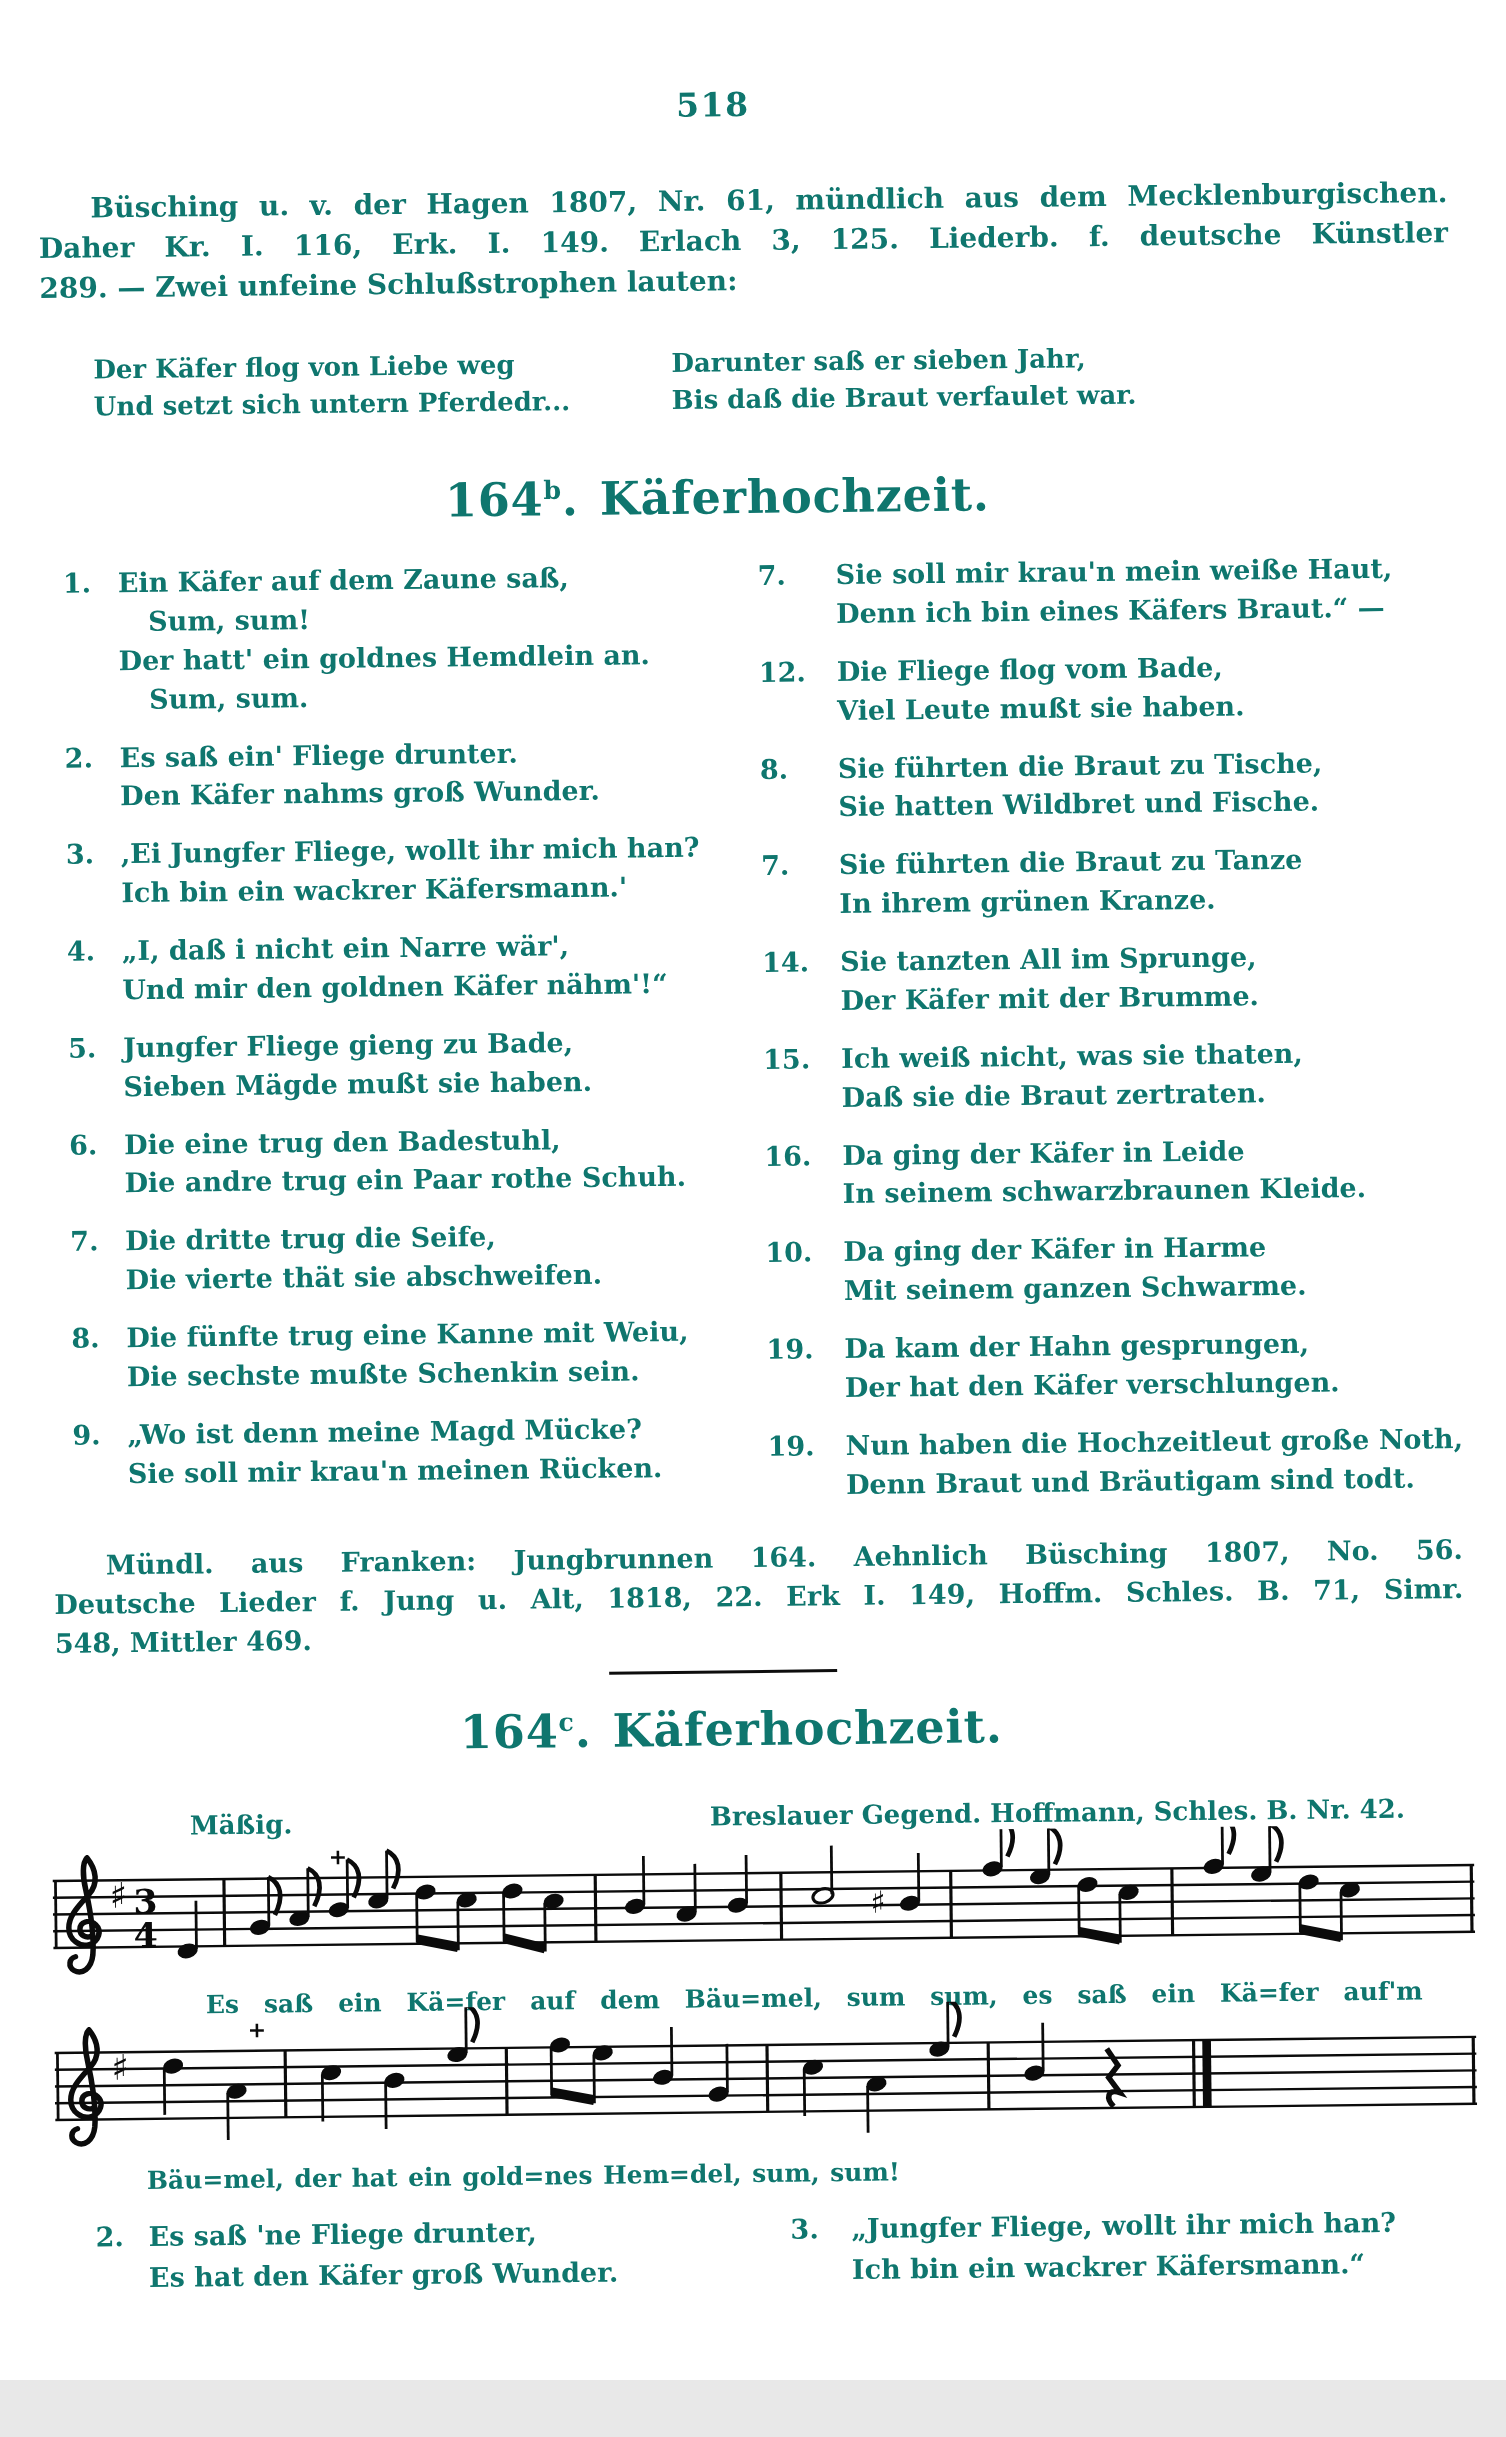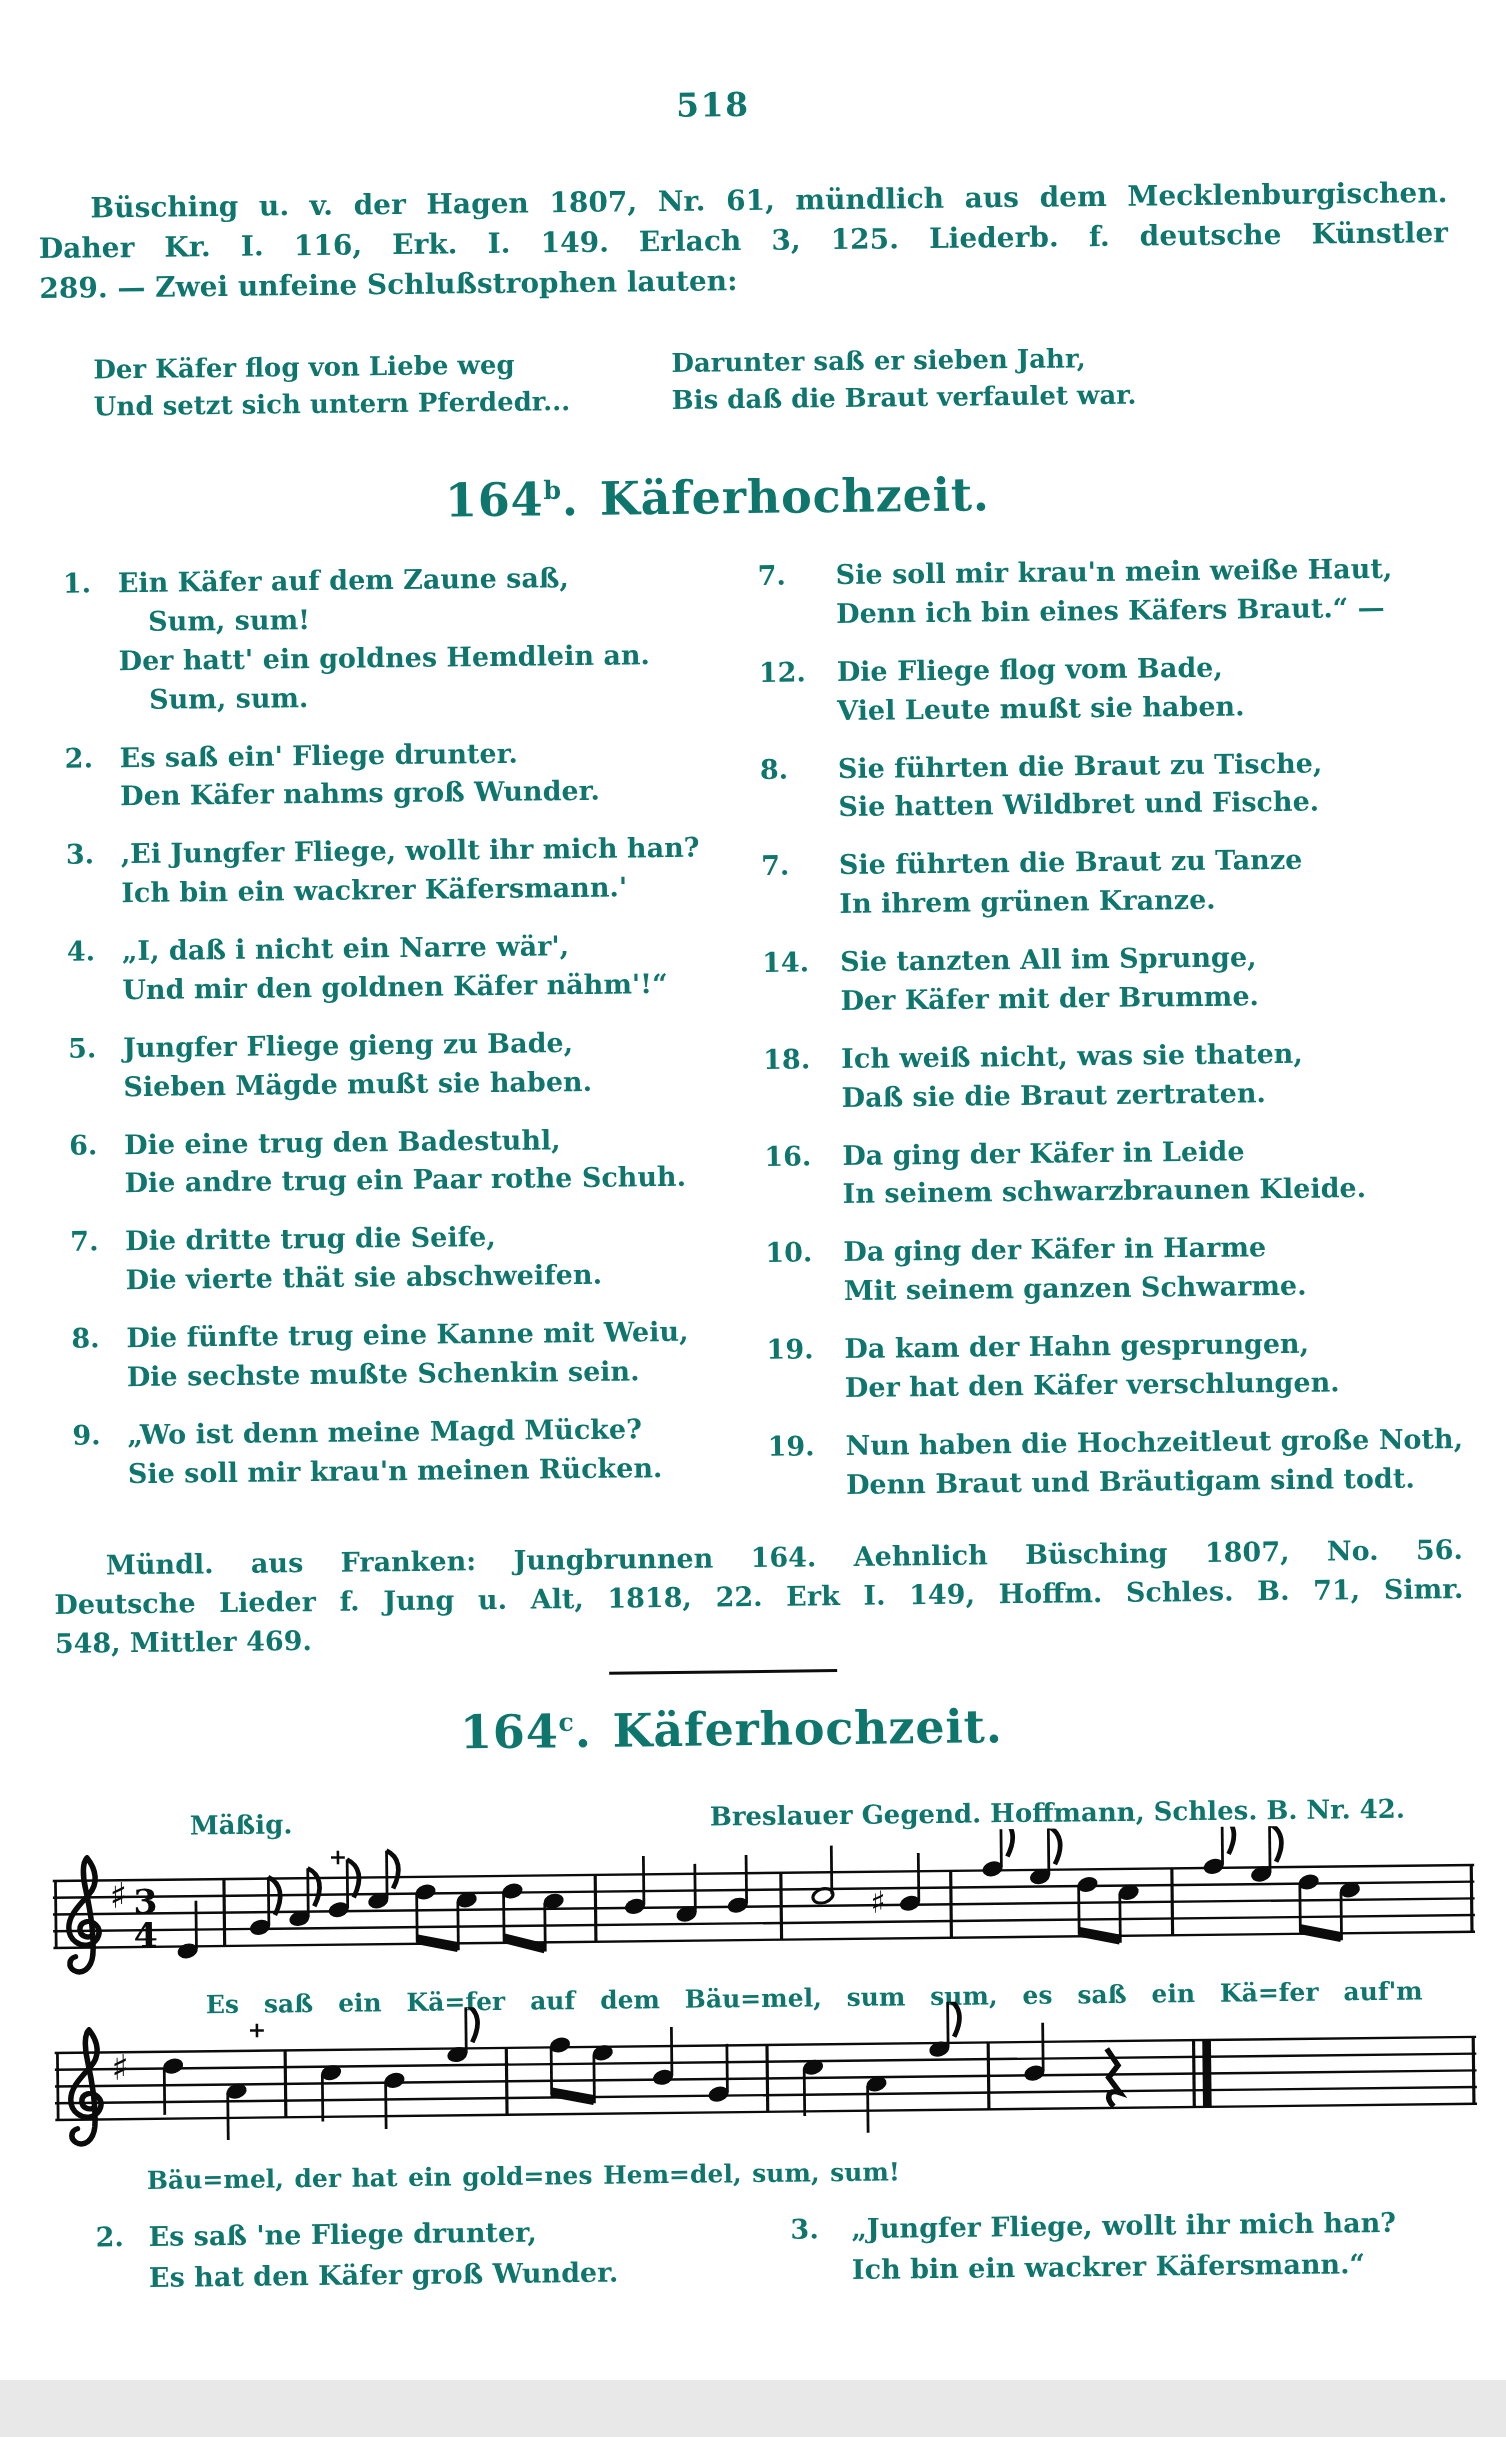--- a/index.html
+++ b/index.html
@@ -144,21 +144,21 @@
           <span class="vnum">7.</span>
           <div class="vl">Sie führten die Braut zu Tanze</div>
           <div class="vl">In ihrem grünen Kranze.</div>
         </div>
         <div class="verse">
           <span class="vnum">14.</span>
           <div class="vl">Sie tanzten All im Sprunge,</div>
           <div class="vl">Der Käfer mit der Brumme.</div>
         </div>
         <div class="verse">
-          <span class="vnum">18.</span>
+          <span class="vnum">15.</span>
           <div class="vl">Ich weiß nicht, was sie thaten,</div>
           <div class="vl">Daß sie die Braut zertraten.</div>
         </div>
         <div class="verse">
           <span class="vnum">16.</span>
           <div class="vl">Da ging der Käfer in Leide</div>
           <div class="vl">In seinem schwarzbraunen Kleide.</div>
         </div>
         <div class="verse">
           <span class="vnum">10.</span>

